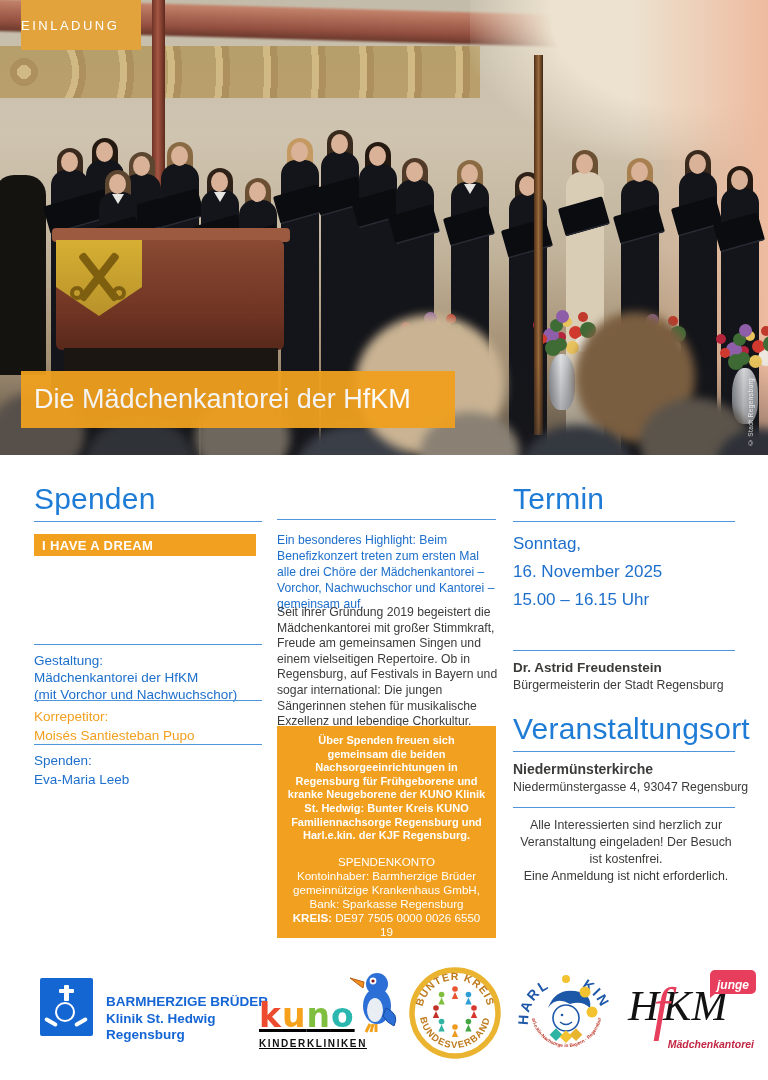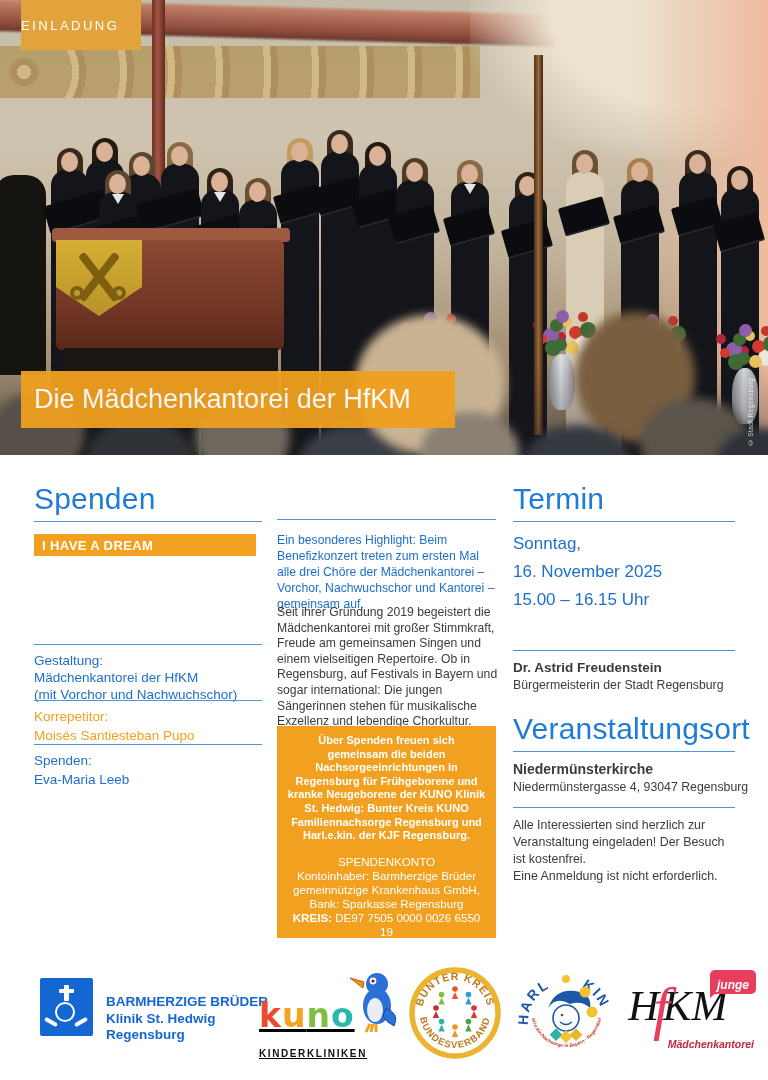--- a/index.html
+++ b/index.html
@@ -90,38 +90,38 @@
   #termin-lines { position:absolute; left:513px; top:530px; width:230px; font-size:17px; font-weight:400; line-height:28px; color:var(--text-blue); }
   #h-schirmherrin { left:513px; top:612px; }
   #rule-r2 { left:513px; top:650px; width:222px; }
   #patron-name { position:absolute; left:513px; top:660px; font-size:13.5px; font-weight:700; color:var(--body-text); }
   #patron-role { position:absolute; left:513px; top:678px; font-size:12.3px; color:var(--body-text); }
   #h-ort { left:513px; top:712px; }
   #rule-r3 { left:513px; top:751px; width:222px; }
   #venue-name { position:absolute; left:513px; top:761px; font-size:14px; font-weight:700; color:var(--body-text); }
   #venue-addr { position:absolute; left:513px; top:780px; font-size:12.3px; color:var(--body-text); }
   #rule-r4 { left:513px; top:807px; width:222px; }
-  #note { position:absolute; left:513px; top:817px; width:226px; font-size:12.4px; line-height:17px; color:var(--body-text); }
+  #note { position:absolute; left:513px; top:817px; width:226px; font-size:12.4px; line-height:17px; color:var(--body-text);text-align:center; }
 
   
   #bb-square { position:absolute; left:40px; top:978px; width:53px; height:58px; background:#1467d2; border-radius:2px; }
   #bb-cross-v { position:absolute; left:24px; top:7px; width:5px; height:16px; background:#fff; border-radius:1px; }
   #bb-cross-h { position:absolute; left:19px; top:11px; width:15px; height:4px; background:#fff; border-radius:1px; }
   #bb-rose { position:absolute; left:15px; top:24px; width:20px; height:20px; border:2px solid #fff; border-radius:50%; }
   .bb-leaf { position:absolute; width:14px; height:4px; background:#fff; border-radius:2px; }
   #bb-leaf1 { left:4px; top:42px; transform:rotate(30deg); }
   #bb-leaf2 { left:34px; top:42px; transform:rotate(-30deg); }
   #bb-text { position:absolute; left:106px; top:994px; color:#1566d4; line-height:16.5px; }
   #bb-text .l1 { font-size:13.5px; font-weight:700; }
   #bb-text .l2, #bb-text .l3 { font-size:13.5px; font-weight:600; }
   #kuno { position:absolute; left:259px; top:996px;text-decoration:underline; }
   #kuno-word { font-family:"DejaVu Sans", sans-serif; font-size:33px; font-weight:800; letter-spacing:1px; }
   #kuno-word .k { color:#ed4b2f; } #kuno-word .u { color:#f6a21c; }
   #kuno-word .n { color:#7fbe3f; } #kuno-word .o { color:#29b7af; }
-  #kuno-sub { margin-top:13px; font-size:10px; font-weight:700; letter-spacing:1.6px; color:#111; }
+  #kuno-sub { margin-top:3px; font-size:10px; font-weight:700; letter-spacing:1.6px; color:#111; }
   #kuno-bird { position:absolute; left:350px; top:968px; }
   #bunter { position:absolute; left:408px; top:966px; }
   #harlekin { position:absolute; left:518px; top:966px; }
   #hfkm { position:absolute; left:628px; top:980px; width:126px; font-family:"Liberation Serif", serif; }
   #hfkm-row { position:relative; height:52px; }
   #hfkm .bigH, #hfkm .bigKM { font-size:43px; font-style:italic; color:#121212; line-height:52px; }
   #hfkm .bigF { font-size:60px; font-style:italic; color:#e63e5c; line-height:48px; margin:0 -7px 0 -6px; position:relative; top:4px; }
   #hfkm-row { display:flex; align-items:flex-start; }
   #junge-tag { position:absolute; right:-2px; top:-10px; background:#e63e5c; color:#fff; font-family:"Liberation Sans",sans-serif;
                font-size:12px; font-style:italic; font-weight:700; padding:8px 7px 2px; border-radius:5px 5px 5px 0; }

